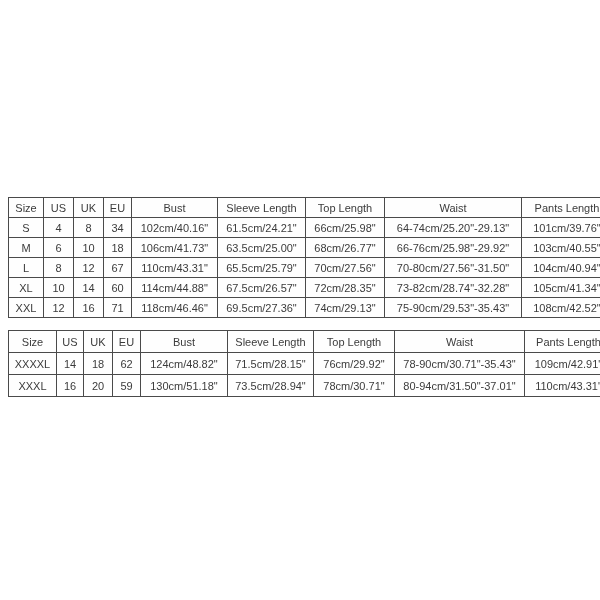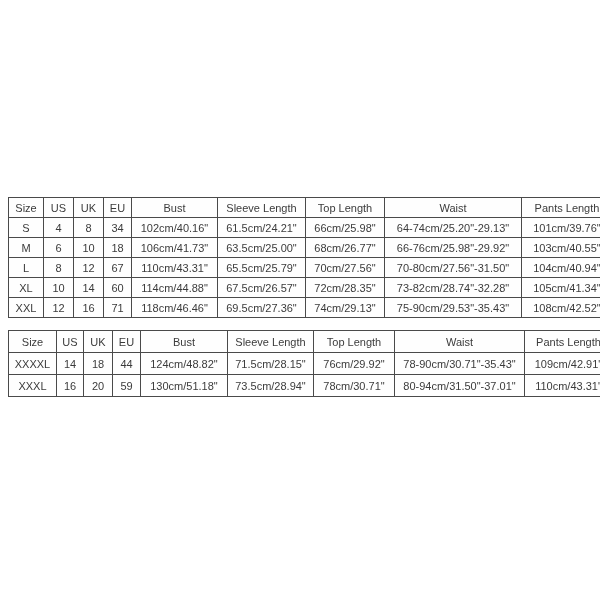--- a/index.html
+++ b/index.html
@@ -153,21 +153,21 @@
         <th class="c6">Top Length</th>
         <th class="c7">Waist</th>
         <th class="c8">Pants Length</th>
       </tr>
     </thead>
     <tbody>
       <tr>
         <td class="c0">XXXXL</td>
         <td class="c1">14</td>
         <td class="c2">18</td>
-        <td class="c3">44</td>
+        <td class="c3">62</td>
         <td class="c4">124cm/48.82"</td>
         <td class="c5">71.5cm/28.15"</td>
         <td class="c6">76cm/29.92"</td>
         <td class="c7">78-90cm/30.71"-35.43"</td>
         <td class="c8">109cm/42.91"</td>
       </tr>
       <tr>
         <td class="c0">XXXL</td>
         <td class="c1">16</td>
         <td class="c2">20</td>

